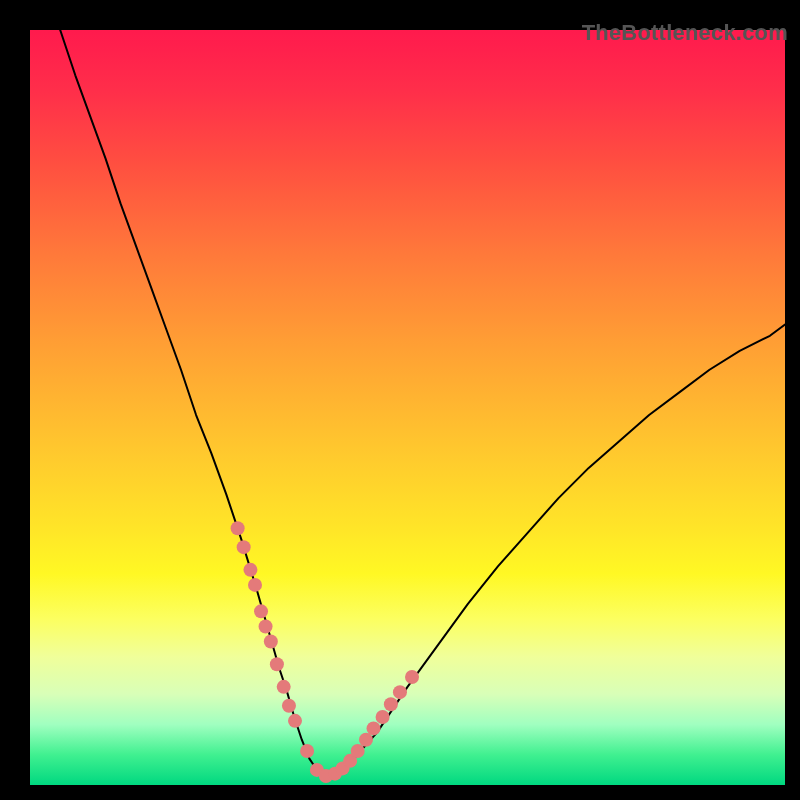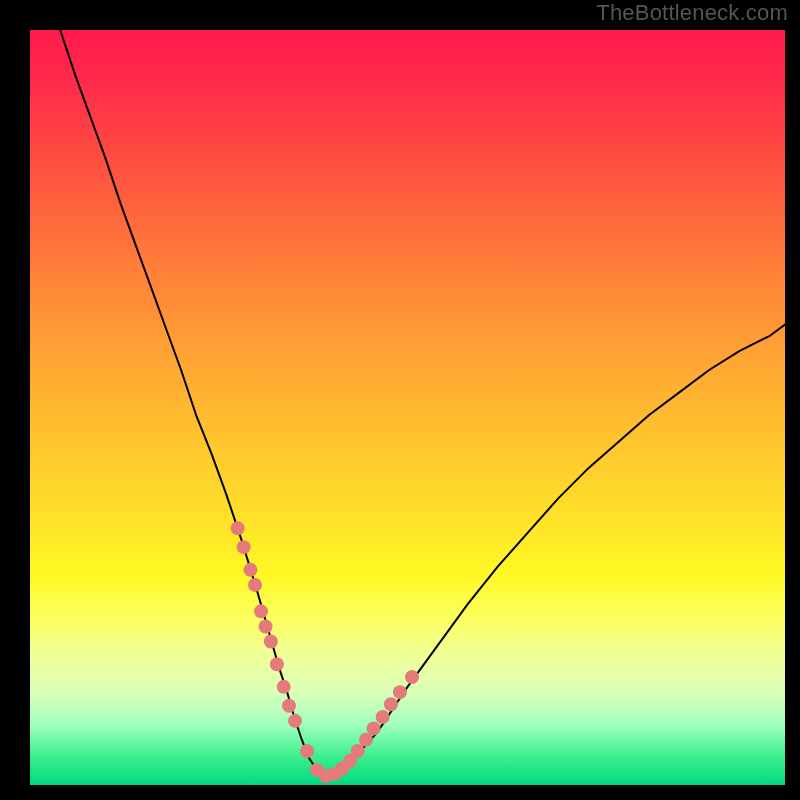--- a/index.html
+++ b/index.html
@@ -45,26 +45,26 @@
       #40f090 96%,
       #00d880 100%
     );
   }
   .svg-layer {
     position: absolute;
     inset: 0;
   }
   .watermark {
     position: absolute;
-    top: 0;
+    top: 20px;
     right: 12px;
     color: #555;
     font-size: 22px;
     letter-spacing: 0.2px;
-    font-weight: 400;
+    font-weight: 700;
     user-select: none;
   }
 </style>
 </head>
 <body>
 
 <div class="frame">
   <div class="plot-area">
     <div class="gradient-bg"></div>
     <svg class="svg-layer" viewBox="0 0 755 755" preserveAspectRatio="none">

